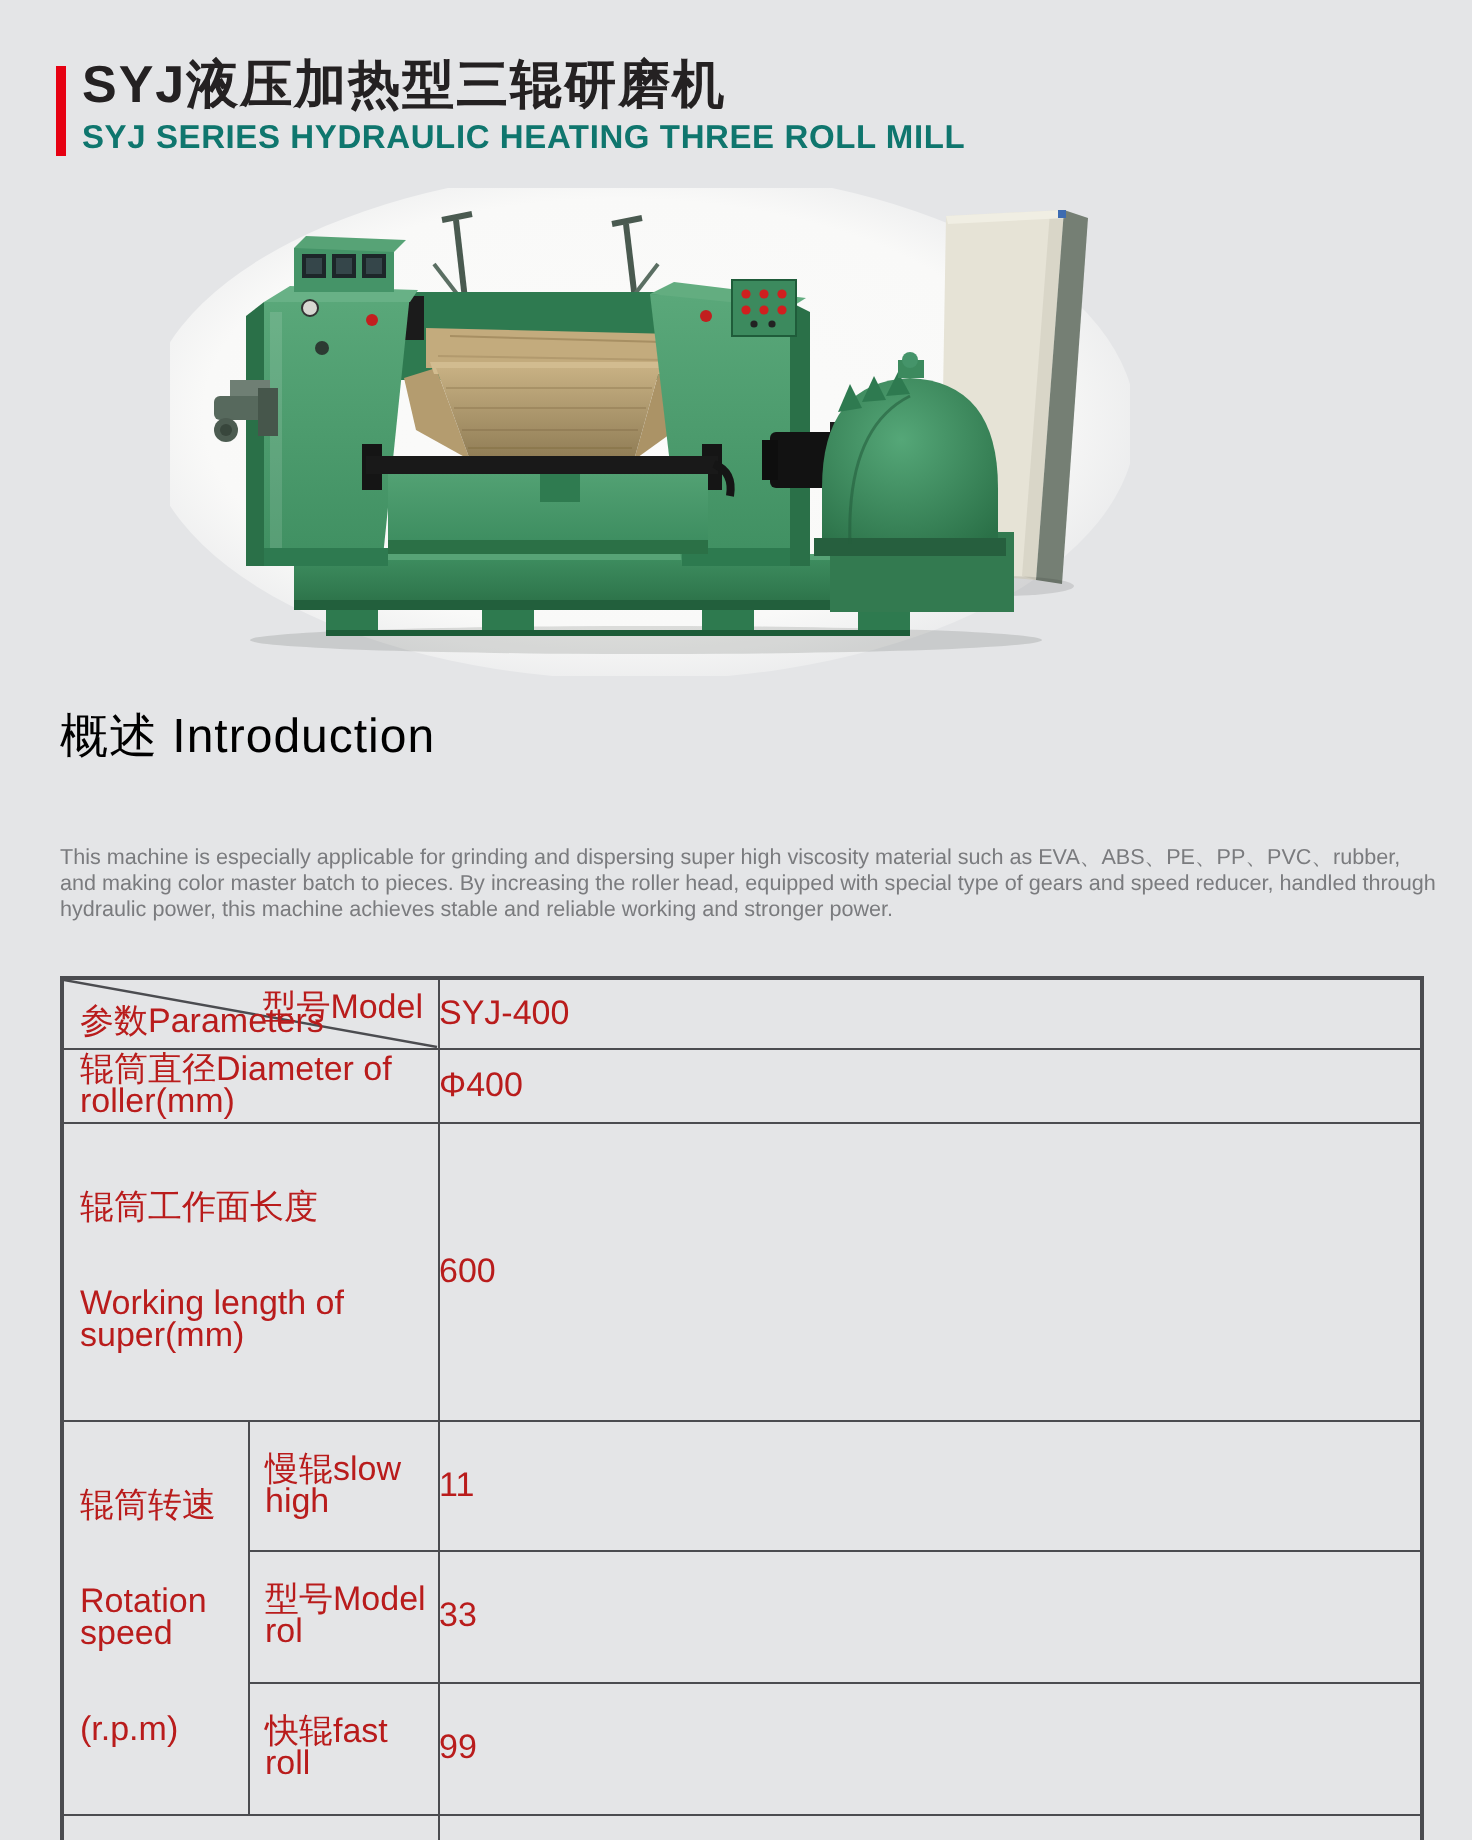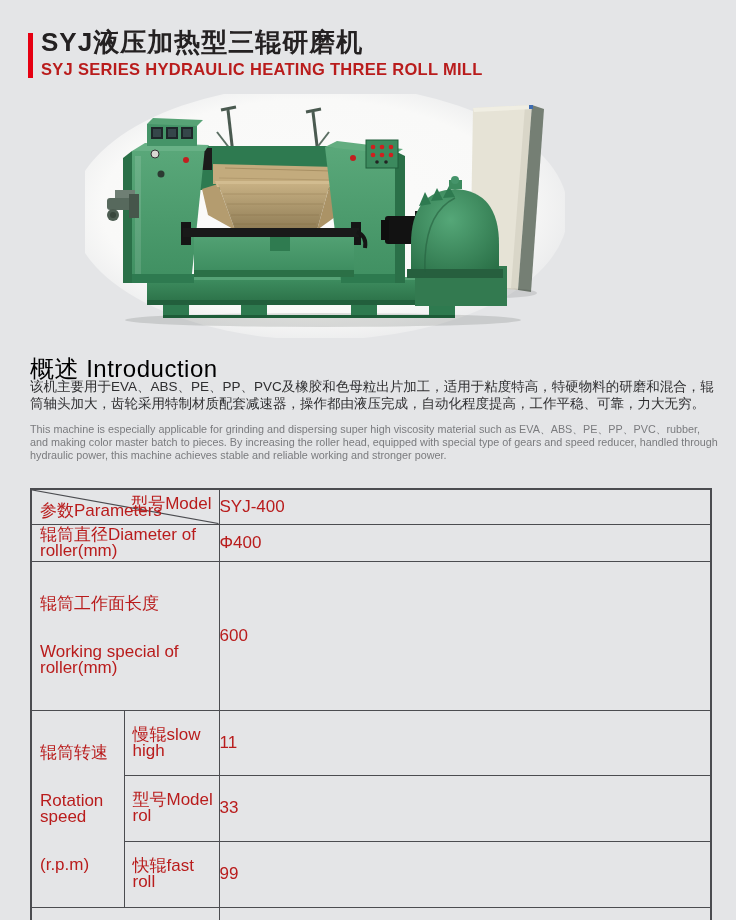--- a/index.html
+++ b/index.html
@@ -10,21 +10,21 @@
     color:#39393b;
     position:relative;
   }
   .page{position:absolute;inset:0;width:580px;height:920px;}
 
   
   .header{position:absolute;left:28px;top:27px;display:flex;align-items:stretch;}
   .accent-bar{width:5px;background:#e60012;margin-top:6px;margin-bottom:2px;}
   .titles{margin-left:8px;}
   .title-zh{font-size:26px;font-weight:bold;color:#242122;letter-spacing:1px;line-height:31px;}
-  .title-en{font-size:16.5px;font-weight:bold;color:#b91c1c;letter-spacing:.3px;line-height:22px;}
+  .title-en{font-size:16.5px;font-weight:bold;color:#0f766e;letter-spacing:.3px;line-height:22px;}
 
   
   .photo{position:absolute;left:85px;top:94px;width:480px;height:244px;}
   .photo svg{display:block;width:480px;height:244px;}
 
   
   .intro-heading{position:absolute;left:30px;top:354px;font-size:24px;line-height:30px;color:#000000;letter-spacing:.5px;}
   .intro-zh{position:absolute;left:30px;top:379px;width:684px;font-size:13.5px;line-height:16.5px;font-weight:500;color:#2f2f31;}
   .intro-en{position:absolute;left:30px;top:423px;width:688px;font-size:10.8px;line-height:13.2px;color:#7a7b7e;}
 
@@ -208,21 +208,20 @@
         <rect x="30" y="96" width="20" height="8" fill="#6f7f74"></rect>
         <rect x="22" y="104" width="30" height="12" rx="3" fill="#57695d"></rect>
         <circle cx="28" cy="121" r="6" fill="#4c5c51"></circle>
         <circle cx="28" cy="121" r="3" fill="#38463c"></circle>
         <rect x="44" y="100" width="10" height="24" fill="#46564b"></rect>
       </g>
     </svg>
   </div>
 
   <div class="intro-heading">概述 Introduction</div>
-  <div class="intro-zh">该机主要用于EVA、ABS、PE、PP、PVC及橡胶和色母粒出片加工，适用于粘度特高，特硬物料的研磨和混合，辊筒轴头加大，齿轮采用特制材质配套减速器，操作都由液压完成，自动化程度提高，工作平稳、可靠，力大无穷。</div>
   <div class="intro-en">This machine is especially applicable for grinding and dispersing super high viscosity material such as EVA、ABS、PE、PP、PVC、rubber, and making color master batch to pieces. By increasing the roller head, equipped with special type of gears and speed reducer, handled through hydraulic power, this machine achieves stable and reliable working and stronger power.</div>
 
   <table class="spec">
     <colgroup>
         <col style="width:93px">
         <col style="width:95px">
         <col style="width:492px">
       </colgroup>
     <tbody>
         <tr class="hdr">
@@ -235,21 +234,21 @@
       </td>
       <td class="val">SYJ-400</td>
     </tr>
     <tr>
       <td class="lbl" colspan="2">辊筒直径Diameter of roller(mm)</td>
       <td class="val">Φ400</td>
     </tr>
     <tr>
       <td class="lbl" colspan="2">
         <div>辊筒工作面长度</div>
-        <div>Working special of roller(mm)</div>
+        <div>Working length of super(mm)</div>
       </td>
       <td class="val">600</td>
     </tr>
     <tr>
       <td class="lbl" rowspan="3">
         <div>辊筒转速</div>
         <div>Rotation speed</div>
         <div>(r.p.m)</div>
       </td>
       <td class="lbl">慢辊slow high</td>

